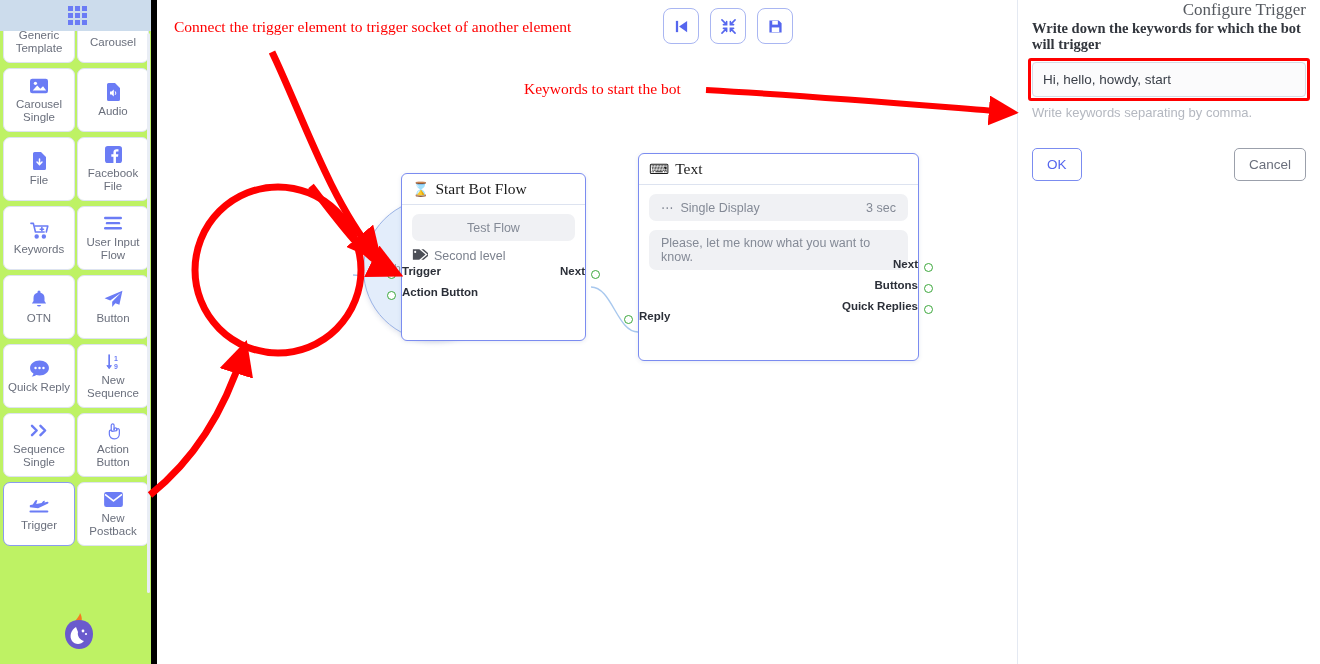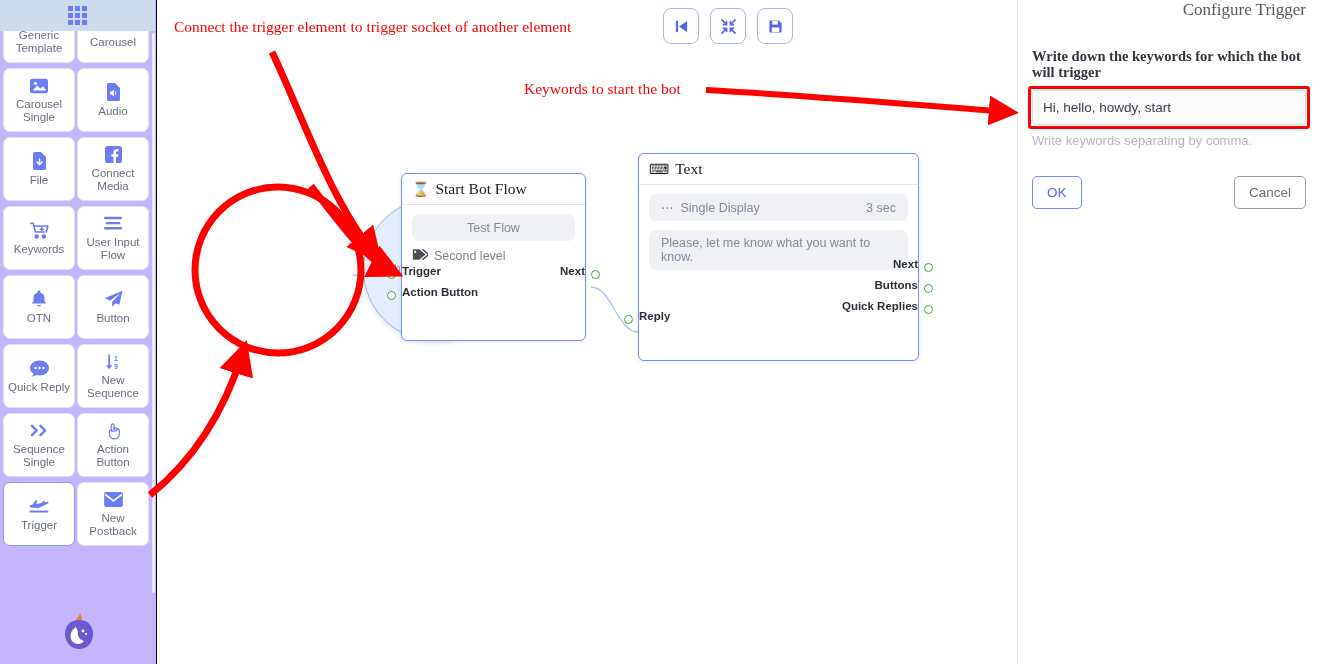--- a/index.html
+++ b/index.html
@@ -9,22 +9,22 @@
     overflow: hidden;
     background: #ffffff;
     font-family: "Liberation Sans", sans-serif;
   }
   #app { position: relative; width: 1320px; height: 664px; }
 
   
   #sidebar {
     position: absolute; left: 0; top: 0;
     width: 157px; height: 664px;
-    background: #c4b5fd;
-    border-right: 1px solid #000000;
+    background: #bef264;
+    border-right: 6px solid #000000;
     overflow: hidden;
   }
   #sidebar-header {
     position: absolute; left: 0; top: 0;
     width: 155px; height: 31px;
     background: #ccdcec;
     display: flex; align-items: center; justify-content: center;
     z-index: 5;
   }
   .grid-icon { display: grid; grid-template-columns: repeat(3,5px); gap: 2px; }
@@ -185,21 +185,20 @@
     border-left: 1px solid #e4e9f2;
     padding: 0 14px;
   }
   #panel-title {
     text-align: right;
     font-family: "Liberation Serif", serif;
     font-size: 17px;
     color: #55595f;
   }
   #panel-label {
-    margin-top: 28px;
     font-family: "Liberation Serif", serif;
     font-weight: bold;
     font-size: 14.5px;
     color: #32363d;
     line-height: 16px;
   }
   #kw-input-wrap {
     position: relative;
     margin-top: 10px;
   }
@@ -315,21 +314,21 @@
             </div>
             <div class="t-label">File</div>
           </div>
           <div class="tile">
             <div class="t-icon">
               <svg width="17" height="17" viewBox="0 0 18 18">
                 <rect x="0" y="0" width="18" height="18" rx="3" fill="#6b7cf5"></rect>
                 <path d="M11.6 18 v-6.6 h2.2 l.34-2.6 H11.6 V7.1 c0-.75.21-1.26 1.29-1.26 h1.37 V3.5 c-.24-.03-1.05-.1-2-.1 -1.98 0-3.34 1.21-3.34 3.43 V8.8 H6.7 v2.6 h2.22 V18 Z" fill="#fff"></path>
               </svg>
             </div>
-            <div class="t-label">Connect Media</div>
+            <div class="t-label">Facebook File</div>
           </div>
           <div class="tile">
             <div class="t-icon">
               <svg width="19" height="17" viewBox="0 0 20 18" fill="none" stroke="#6b7cf5" stroke-width="1.7" stroke-linecap="round" stroke-linejoin="round">
                 <path d="M0.9 1.4 h2.6 l2.2 9.2 h9.2"></path>
                 <path d="M5.3 4.2 h13.5 l-1.6 6.4"></path>
                 <circle cx="7" cy="15.3" r="1.5" fill="#6b7cf5"></circle>
                 <circle cx="14.6" cy="15.3" r="1.5" fill="#6b7cf5"></circle>
                 <path d="M12.5 5.9 v3.4 M10.8 7.6 h3.4"></path>
               </svg>

